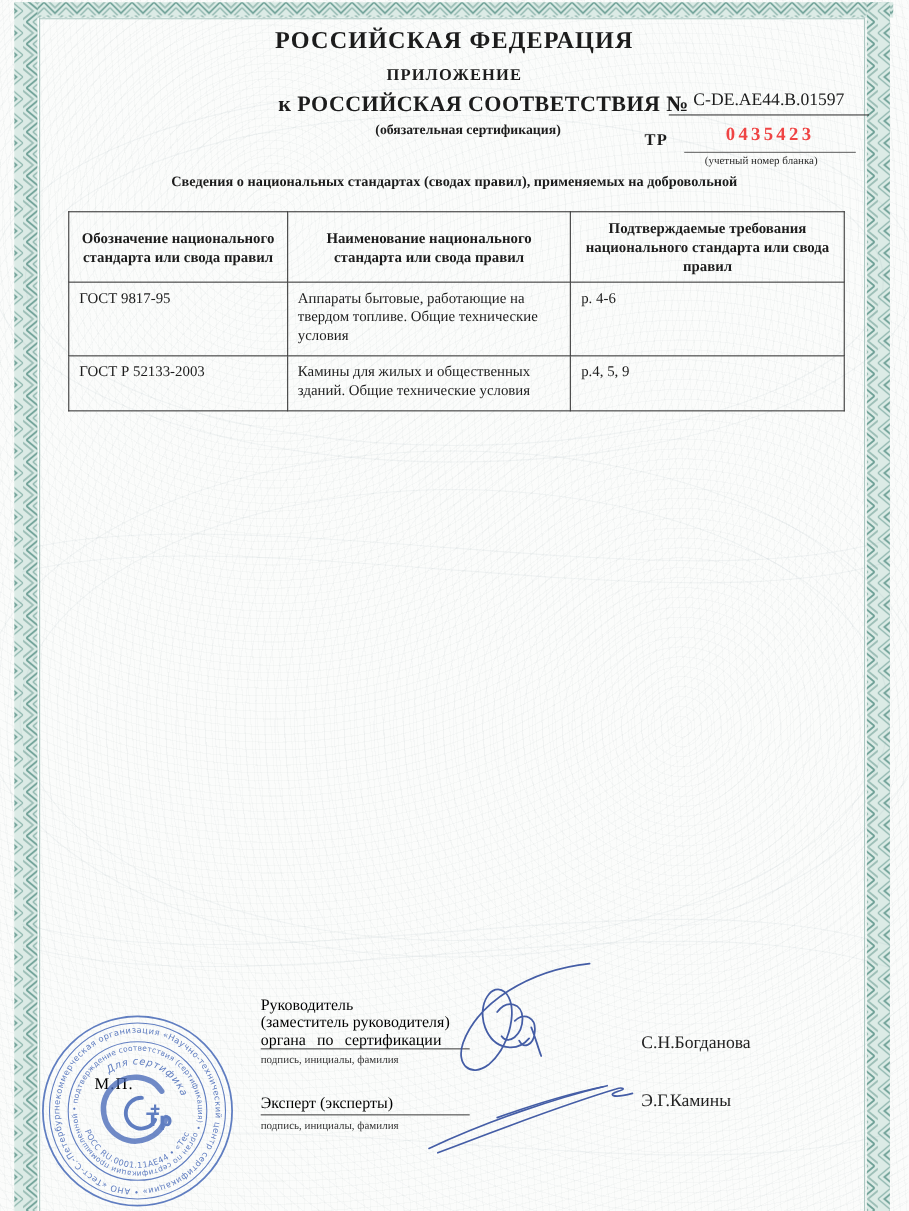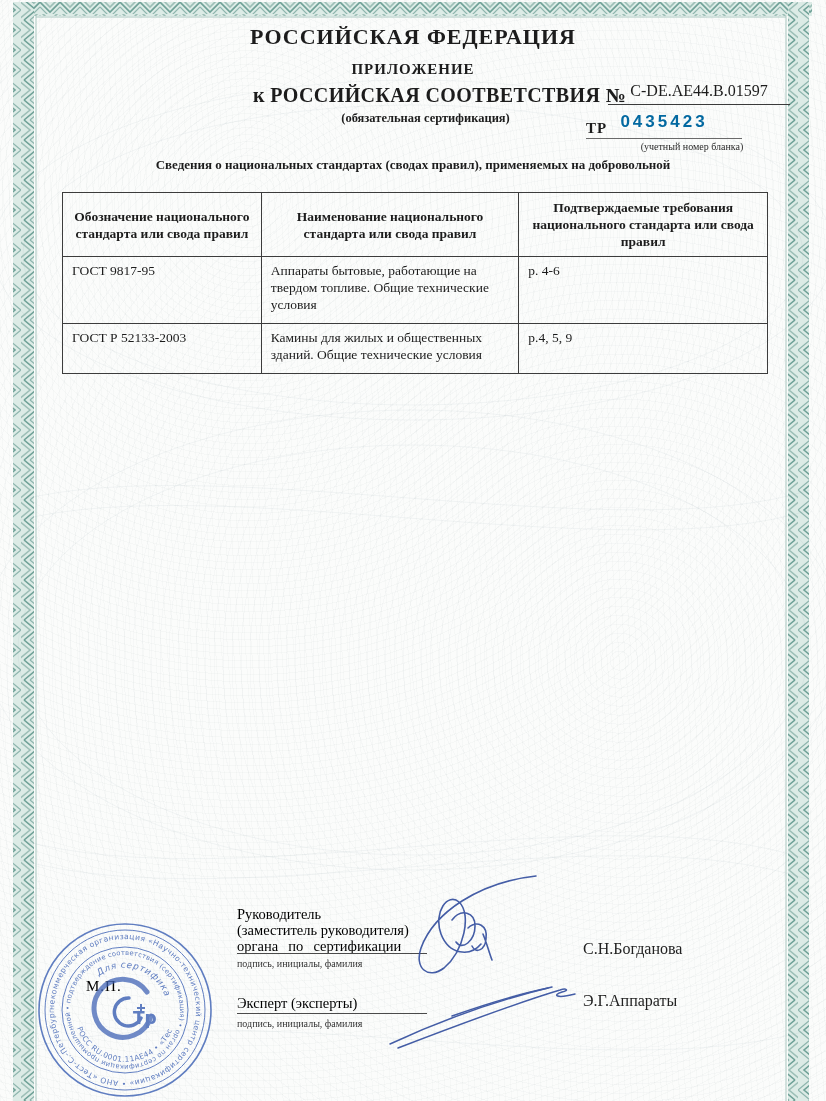--- a/index.html
+++ b/index.html
@@ -24,22 +24,22 @@
   #bg{z-index:1;}
 
   .center{text-align:center;}
   #country-title{top:24px;left:0;width:826px;font-size:22px;font-weight:bold;letter-spacing:1px;}
   #doc-type{top:61px;left:0;width:826px;font-size:15px;font-weight:bold;letter-spacing:1px;}
   #cert-label{top:84px;left:253px;font-size:20px;font-weight:bold;letter-spacing:.4px;white-space:nowrap;}
   #cert-number{top:82px;left:608px;width:182px;height:22px;border-bottom:1.5px solid #3a3a3a;
     font-size:16px;text-align:center;}
   #cert-kind{top:111px;left:253px;width:345px;font-size:12.5px;font-weight:bold;}
   #tr-label{top:120px;left:586px;font-size:15px;font-weight:bold;letter-spacing:1px;}
-  #tr-number{top:112px;left:586px;width:156px;height:26px;border-bottom:1px solid #6a6a6a;
-    font-family:Liberation Sans, sans-serif;font-size:17px;font-weight:bold;color:#0369a1;
+  #tr-number{top:112px;left:622px;width:156px;height:26px;border-bottom:1px solid #6a6a6a;
+    font-family:Liberation Serif, serif;font-size:17px;font-weight:bold;color:#ef4444;
     letter-spacing:3px;text-align:center;}
   #tr-caption{top:141px;left:614px;width:156px;font-size:10px;text-align:center;color:#2a2a2a;}
   #intro{top:156px;left:60px;width:706px;font-size:13px;font-weight:bold;line-height:17px;text-align:center;}
 
   #std-table{left:62px;top:192px;width:706px;border-collapse:collapse;
     font-size:13.5px;line-height:17px;}
   #std-table th,#std-table td{border:1.4px solid #3c3c3c;background:transparent;}
   #std-table th{font-weight:bold;text-align:center;vertical-align:middle;padding:6px 8px;}
   #std-table td{text-align:left;vertical-align:top;padding:5px 9px 10px 9px;}
 
@@ -157,21 +157,21 @@
     <div>(заместитель руководителя)</div>
     <div class="justify">органа по сертификации</div>
   </div>
   <div id="rule-head" class="abs sig-rule"></div>
   <div id="cap-head" class="abs sig-caption">подпись, инициалы, фамилия</div>
   <div id="name-head" class="abs sig-name">С.Н.Богданова</div>
 
   <div id="role-expert" class="abs sig-role">Эксперт (эксперты)</div>
   <div id="rule-expert" class="abs sig-rule"></div>
   <div id="cap-expert" class="abs sig-caption">подпись, инициалы, фамилия</div>
-  <div id="name-expert" class="abs sig-name">Э.Г.Аппараты</div>
+  <div id="name-expert" class="abs sig-name">Э.Г.Камины</div>
 </div>
 
 <svg id="overlay" class="layer" width="826" height="1101" viewBox="0 0 826 1101">
 
   <g transform="translate(125,1010)" fill="none" stroke="#3f63b5" opacity="0.82">
     <circle r="86" stroke-width="1.6"></circle>
     <circle r="80" stroke-width="1"></circle>
     <circle r="63" stroke-width="1"></circle>
     <defs>
       <path id="pOuter" d="M -71,0 A 71,71 0 1,1 71,0 A 71,71 0 1,1 -71,0"></path>

